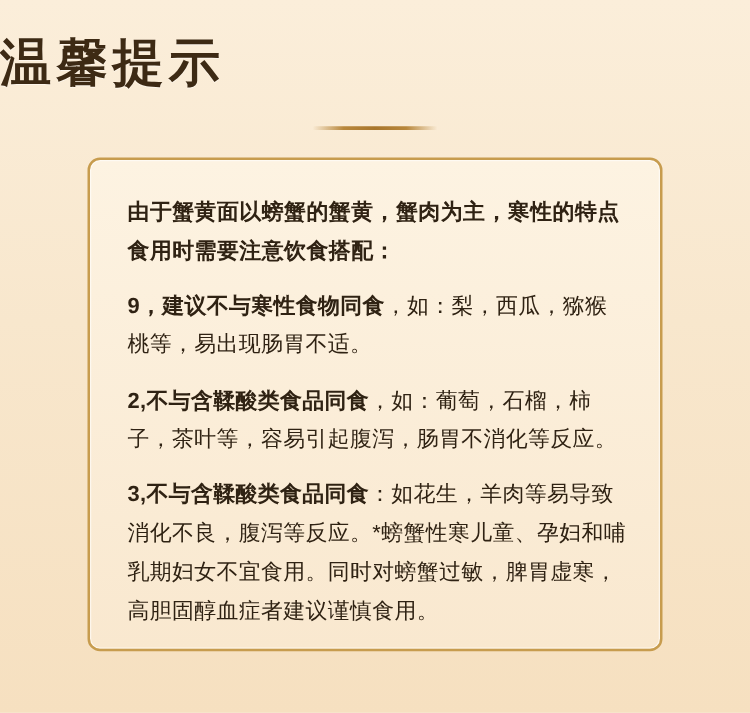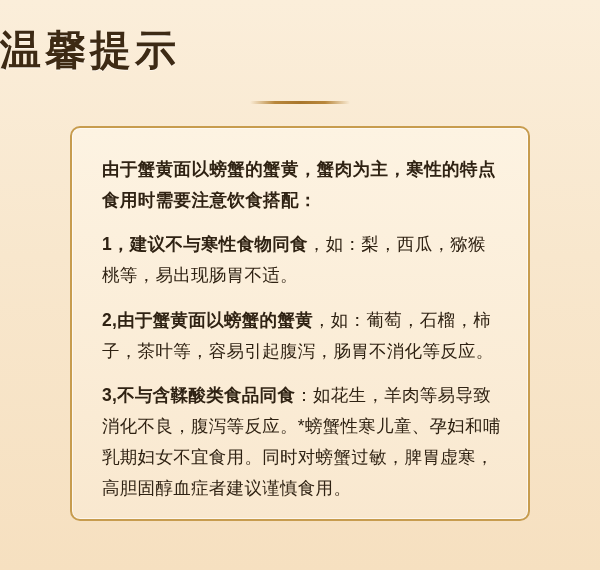--- a/index.html
+++ b/index.html
@@ -85,25 +85,25 @@
 
   <div class="title">温馨提示</div>
 
   <div class="divider"></div>
 
   <div class="card">
 
     <p class="intro">由于蟹黄面以螃蟹的蟹黄，蟹肉为主，寒性的特点食用时需要注意饮食搭配：</p>
 
     <div class="item">
-      <span class="lead">1，建议不与寒性食物同食</span><span class="rest">，如：梨，西瓜，猕猴桃等，易出现肠胃不适。</span>
+      <span class="lead">9，建议不与寒性食物同食</span><span class="rest">，如：梨，西瓜，猕猴桃等，易出现肠胃不适。</span>
     </div>
 
     <div class="item">
-      <span class="lead">2,由于蟹黄面以螃蟹的蟹黄</span><span class="rest">，如：葡萄，石榴，柿子，茶叶等，容易引起腹泻，肠胃不消化等反应。</span>
+      <span class="lead">2,不与含鞣酸类食品同食</span><span class="rest">，如：葡萄，石榴，柿子，茶叶等，容易引起腹泻，肠胃不消化等反应。</span>
     </div>
 
     <div class="item">
       <span class="lead">3,不与含鞣酸类食品同食</span><span class="rest">：如花生，羊肉等易导致消化不良，腹泻等反应。*螃蟹性寒儿童、孕妇和哺乳期妇女不宜食用。同时对螃蟹过敏，脾胃虚寒，高胆固醇血症者建议谨慎食用。</span>
     </div>
 
   </div>
 </div>
 
 </body></html>

